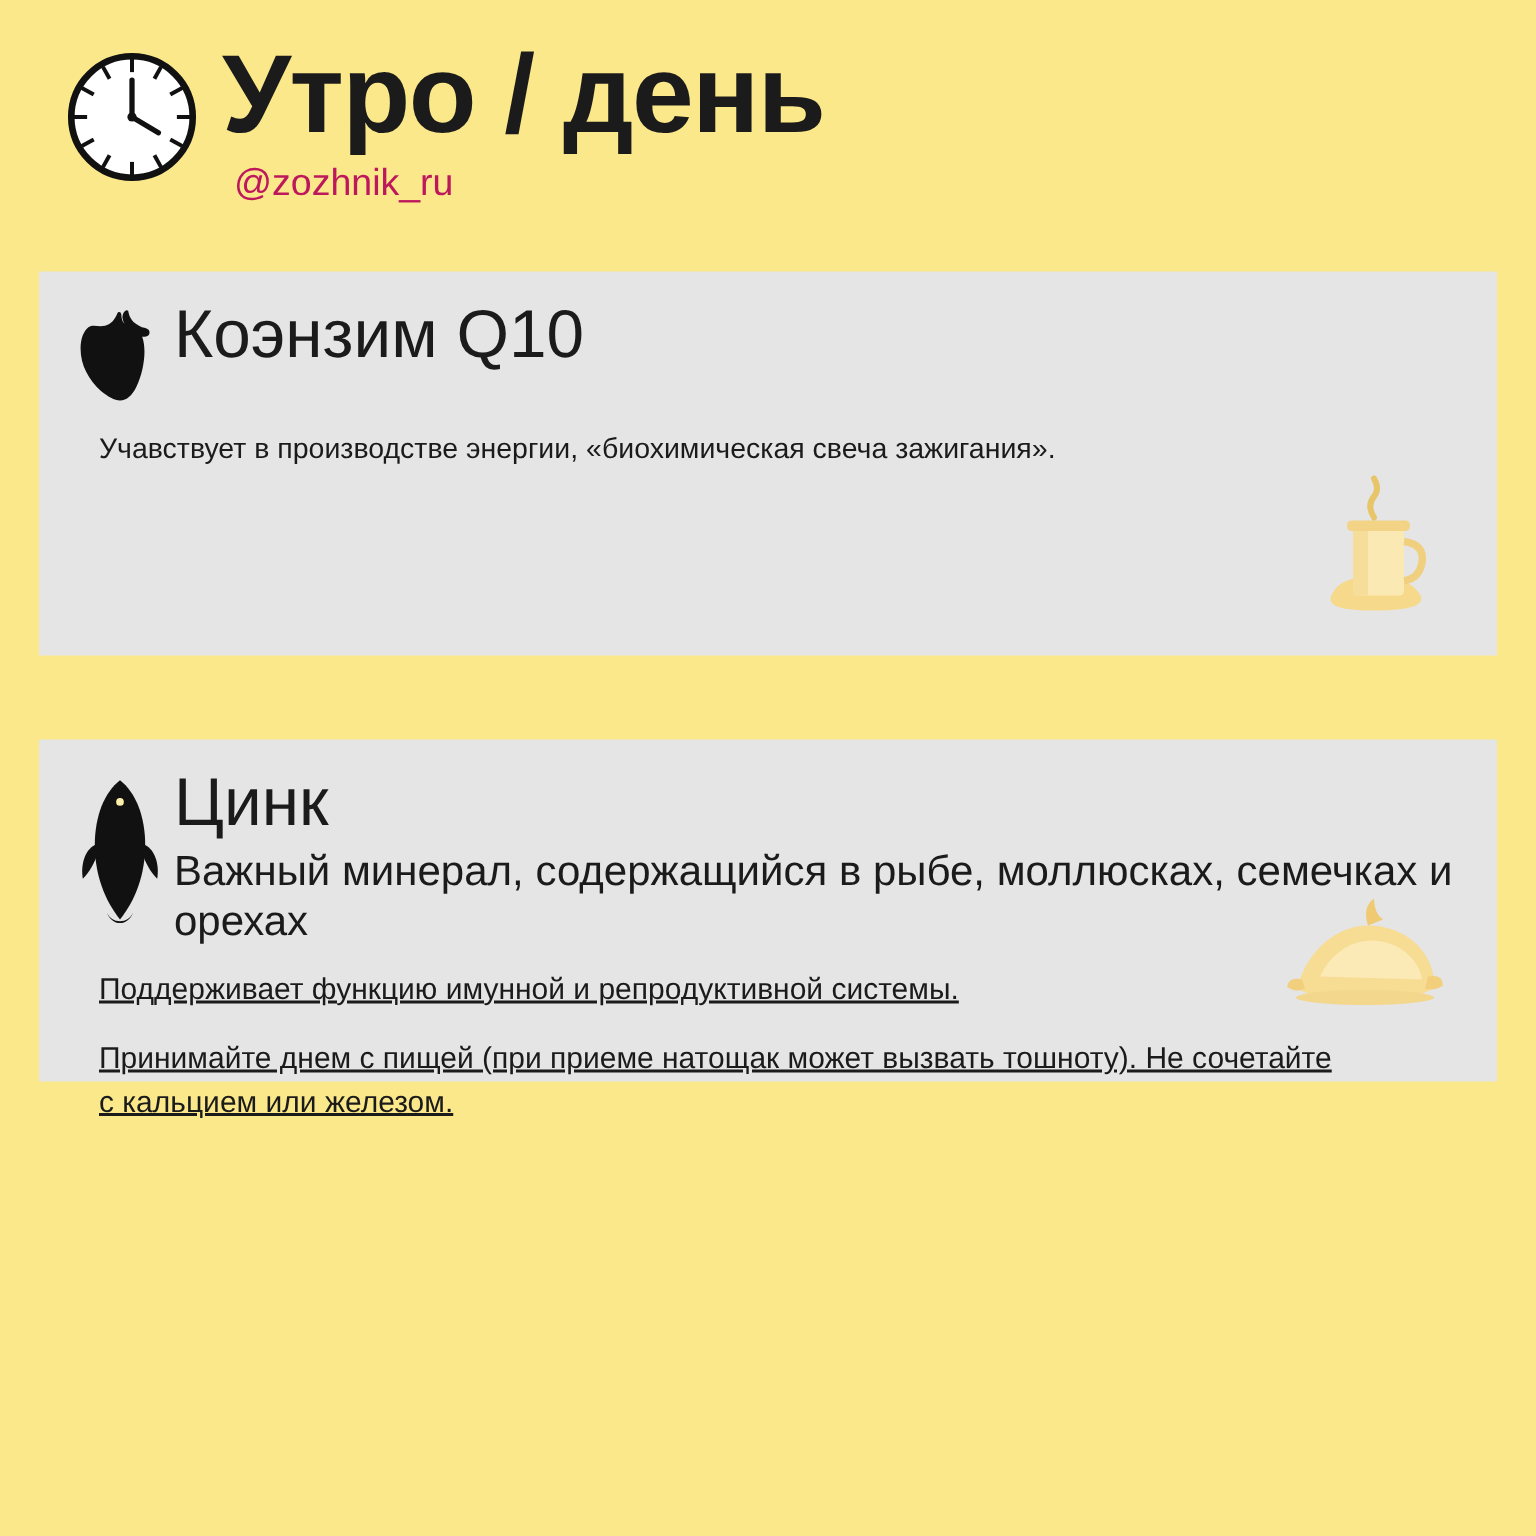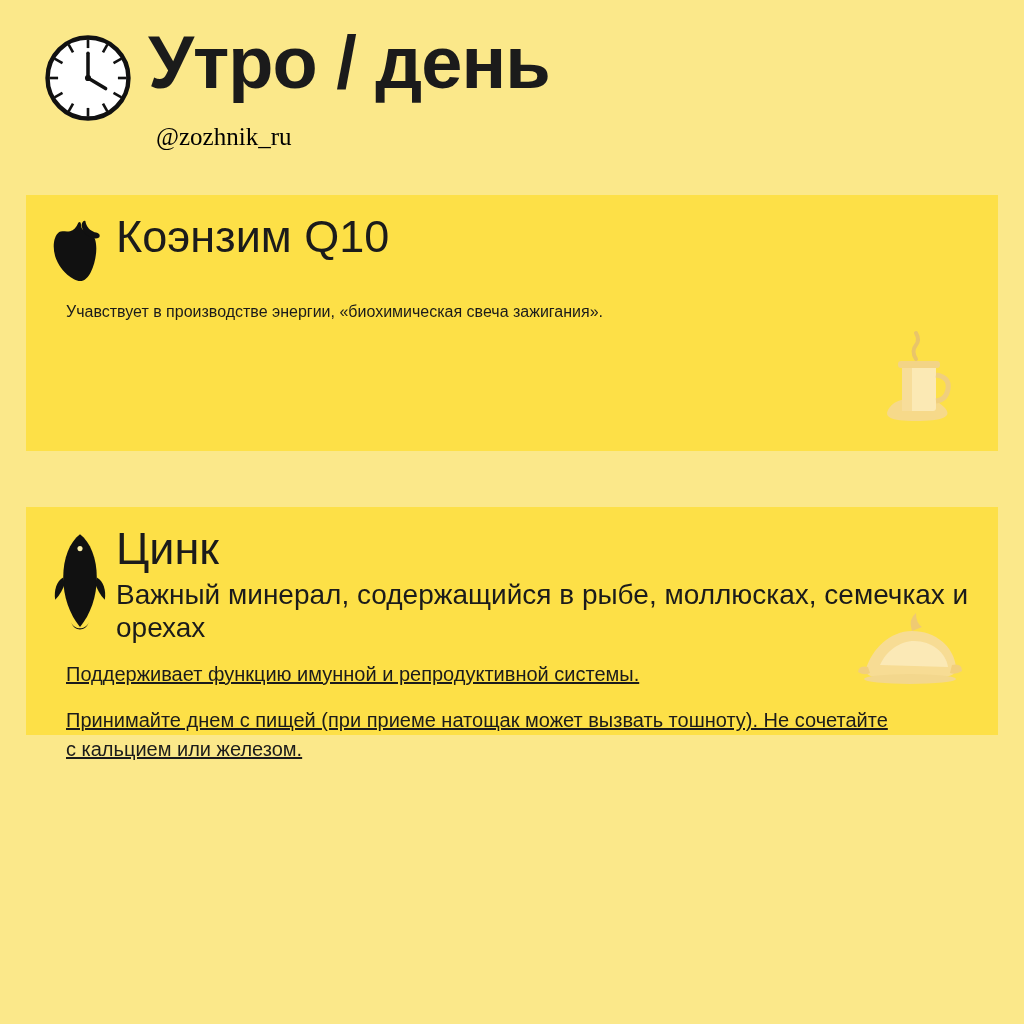--- a/index.html
+++ b/index.html
@@ -26,41 +26,40 @@
   .clock {
     width: 88px;
     height: 88px;
     flex: 0 0 88px;
     margin-top: 6px;
   }
   .title-block {
     margin-left: 16px;
     display: flex;
     flex-direction: column;
-    gap: 15px;
   }
   .title {
     font-size: 74px;
     font-weight: bold;
     line-height: 0.95;
     letter-spacing: -1px;
     white-space: nowrap;
   }
   .handle {
-    font-family: Liberation Serif, serif;
+    font-family: Liberation Sans, sans-serif;
     font-size: 25px;
-    color: #000000;
+    color: #be185d;
     margin-top: 10px;
     margin-left: 8px;
   }
 
   
   .card {
     position: relative;
-    background: #fde047;
+    background: #e5e5e5;
     margin: 0 26px 0 26px;
     padding: 18px 22px 26px 22px;
     box-sizing: border-box;
   }
   .card-1 { margin-top: 44px; height: 256px; }
   .card-2 { margin-top: 56px; height: 228px; }
 
   .card-head {
     display: flex;
     align-items: flex-start;
@@ -87,21 +86,21 @@
     line-height: 1.18;
     margin: 4px 0 0 0;
     font-weight: normal;
   }
   .card-body {
     margin-top: 16px;
     padding-left: 18px;
     max-width: 830px;
   }
   .card-body p {
-    font-size: 16px;
+    font-size: 19px;
     line-height: 1.42;
     margin: 0 0 14px 0;
   }
   .card-2 .card-body p {
     font-size: 20px;
     margin-bottom: 18px;
     text-decoration: underline;
   }
   .card-body p:last-child { margin-bottom: 0; }
 

